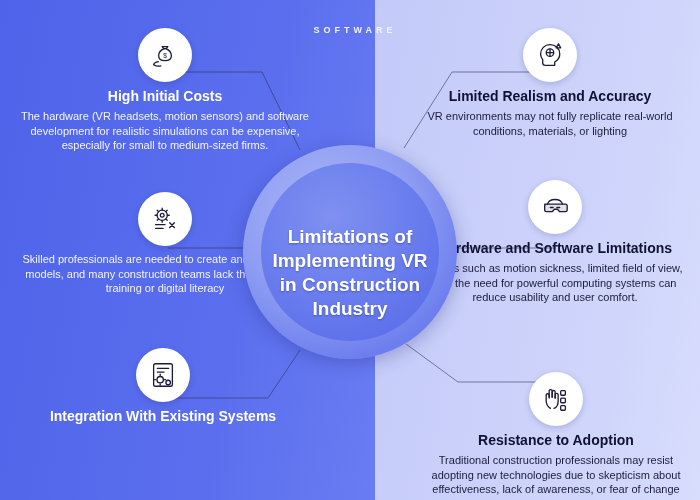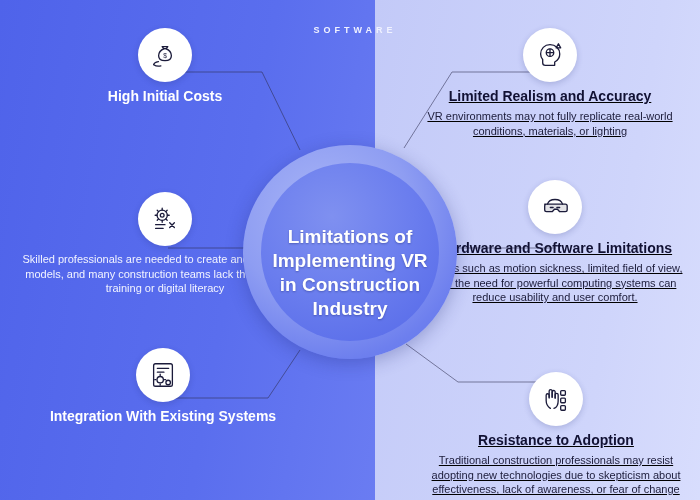--- a/index.html
+++ b/index.html
@@ -102,21 +102,21 @@
     width: 700px; height: 500px;
     z-index: 2;
   }
 
   
   .node {
     position: absolute;
     z-index: 4;
   }
   .node.left  { text-align: center; }
-  .node.right { text-align: center; text-decoration: underline; }
+  .node.right { text-align: center; }
 
   .icon-circle {
     width: 54px;
     height: 54px;
     border-radius: 50%;
     background: #ffffff;
     box-shadow: 0 2px 6px rgba(30,40,110,0.20);
     display: flex;
     align-items: center;
     justify-content: center;
@@ -173,20 +173,21 @@
     <div class="icon-circle">
       <svg width="30" height="30" viewBox="0 0 32 32" fill="none" stroke="#1b1b3a" stroke-width="1.4" stroke-linecap="round" stroke-linejoin="round">
         <path d="M13 7 h6 l-1.6 2.2 h-2.8 z"></path>
         <path d="M15.2 9.2 c-3.6 1.4 -6 4.3 -6 7.6 c0 3.3 2.9 5.2 6.8 5.2 c3.9 0 6.8 -1.9 6.8 -5.2 c0 -3.3 -2.4 -6.2 -6 -7.6"></path>
         <text x="16" y="19" font-size="7" font-family="Liberation Sans, sans-serif" fill="#1b1b3a" stroke="none" text-anchor="middle">$</text>
         <path d="M9 23 c-3 .6 -5 1.9 -5 3.2"></path>
         <path d="M4 26.4 c2 1.4 5 1.8 7.6 1.2"></path>
       </svg>
     </div>
     <div class="node-title">High Initial Costs</div>
+    <div class="node-body">The hardware (VR headsets, motion sensors) and software development for realistic simulations can be expensive, especially for small to medium-sized firms.</div>
   </div>
 
   <div class="node left" style="left:20px; top:192px; width:290px;">
     <div class="icon-circle">
       <svg width="30" height="30" viewBox="0 0 32 32" fill="none" stroke="#1b1b3a" stroke-width="1.4" stroke-linecap="round" stroke-linejoin="round">
         <circle cx="13" cy="12" r="5.5"></circle>
         <circle cx="13" cy="12" r="2"></circle>
         <path d="M13 6.5 v-2 M13 17.5 v2 M7.5 12 h-2 M18.5 12 h2 M9.1 8.1 l-1.4 -1.4 M16.9 15.9 l1.4 1.4 M16.9 8.1 l1.4 -1.4 M9.1 15.9 l-1.4 1.4"></path>
         <path d="M21 20 l5 5 M26 20 l-5 5"></path>
         <path d="M6 22 h10 M6 26 h8"></path>

